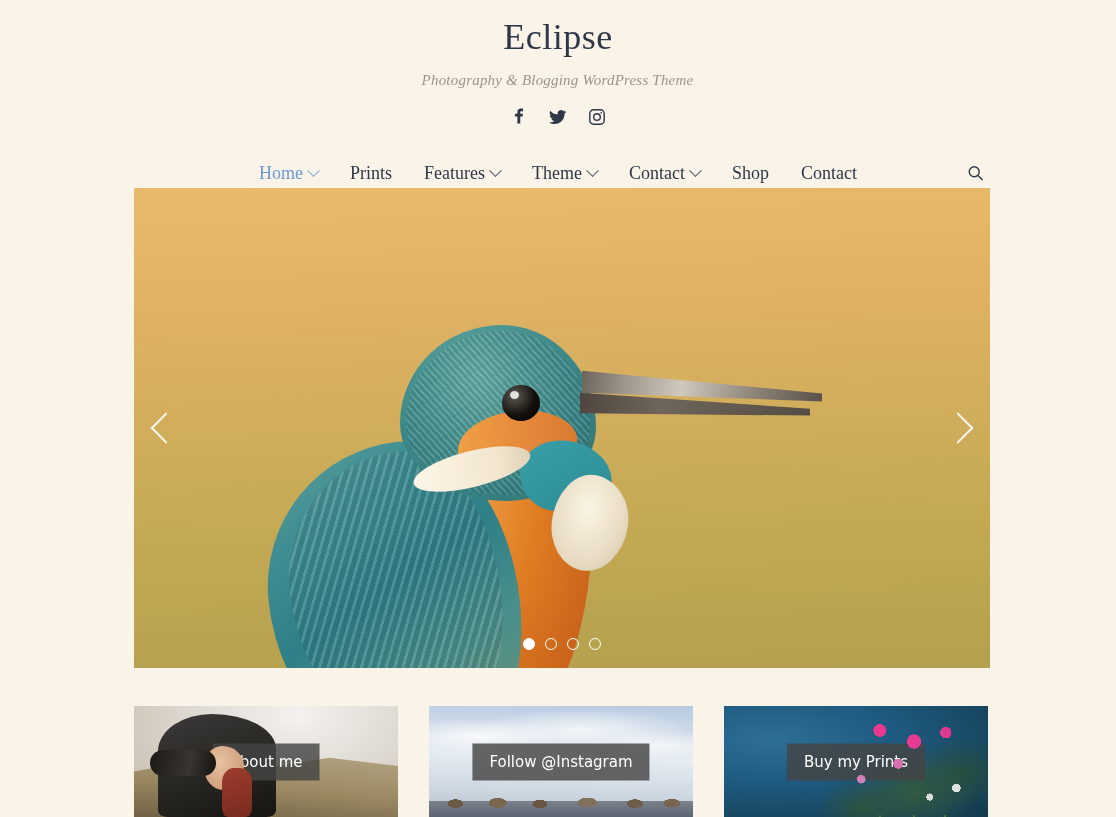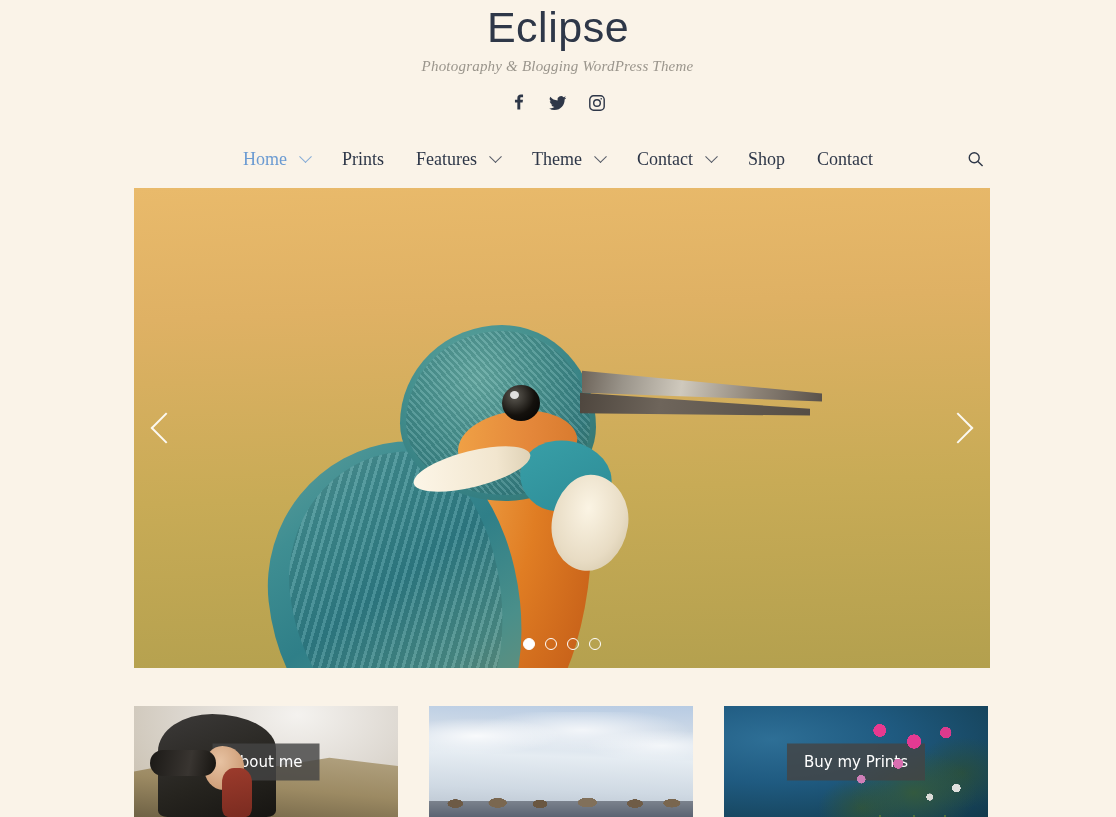--- a/index.html
+++ b/index.html
@@ -9,24 +9,24 @@
     width: 1116px; height: 817px;
     overflow: hidden;
     background: #faf3e8;
     font-family: "Liberation Serif", serif;
   }
   .page { width: 1116px; height: 817px; position: relative; background: #faf3e8; }
 
   
   .site-header { padding-top: 2px; text-align: center; }
   .site-title {
-    font-family: Liberation Sans, sans-serif;
-    font-size: 43px; line-height: 50px;
+    font-family: Liberation Serif, serif;
+    font-size: 36px; line-height: 50px;
     color: #2e3748; letter-spacing: 0.5px;
-    margin: 0; font-weight: 400;
+    margin: 10px; font-weight: 400;
   }
   .site-tagline {
     font-family: "Liberation Serif", serif;
     font-style: italic; font-size: 15px;
     color: #9a958c; margin: 6px 1px 0 0; letter-spacing: 0.2px;
   }
   .social-row {
     margin-top: 17px; display: flex; justify-content: center;
     align-items: center; gap: 19px; height: 22px;
   }
@@ -41,21 +41,21 @@
     margin-top: 22px; position: relative;
     display: flex; align-items: center; justify-content: center;
     height: 46px;
   }
   .nav-list {
     list-style: none; margin: 0; padding: 0;
     display: flex; align-items: center; gap: 0;
   }
   .nav-list > li { position: relative; }
   .nav-link {
-    display: inline-flex; align-items: center; gap: 14px;
+    display: inline-flex; align-items: center; gap: 6px;
     padding: 0 16px; text-decoration: none;
     font-family: "Liberation Serif", serif;
     font-size: 18px; color: #2e3748; white-space: nowrap;
   }
   .nav-link.is-active { color: #6b9bd2; }
   .caret {
     display: inline-block; width: 9px; height: 9px;
     border-right: 1.6px solid currentColor;
     border-bottom: 1.6px solid currentColor;
     transform: rotate(45deg) translate(-2px,-2px);
@@ -427,20 +427,21 @@
         <span class="cam-face"></span>
         <span class="cam-scarf"></span>
       </span>
       <span class="promo-label">About me</span>
     </a>
 
     <a class="promo" href="#">
       <span class="promo-bg bg-insta">
         <span class="herd"></span>
       </span>
+      <span class="promo-label">Follow @Instagram</span>
     </a>
 
     <a class="promo" href="#">
       <span class="promo-bg bg-prints">
         <span class="stems"></span>
         <span class="blooms"></span>
       </span>
       <span class="promo-label">Buy my Prints</span>
     </a>
 

